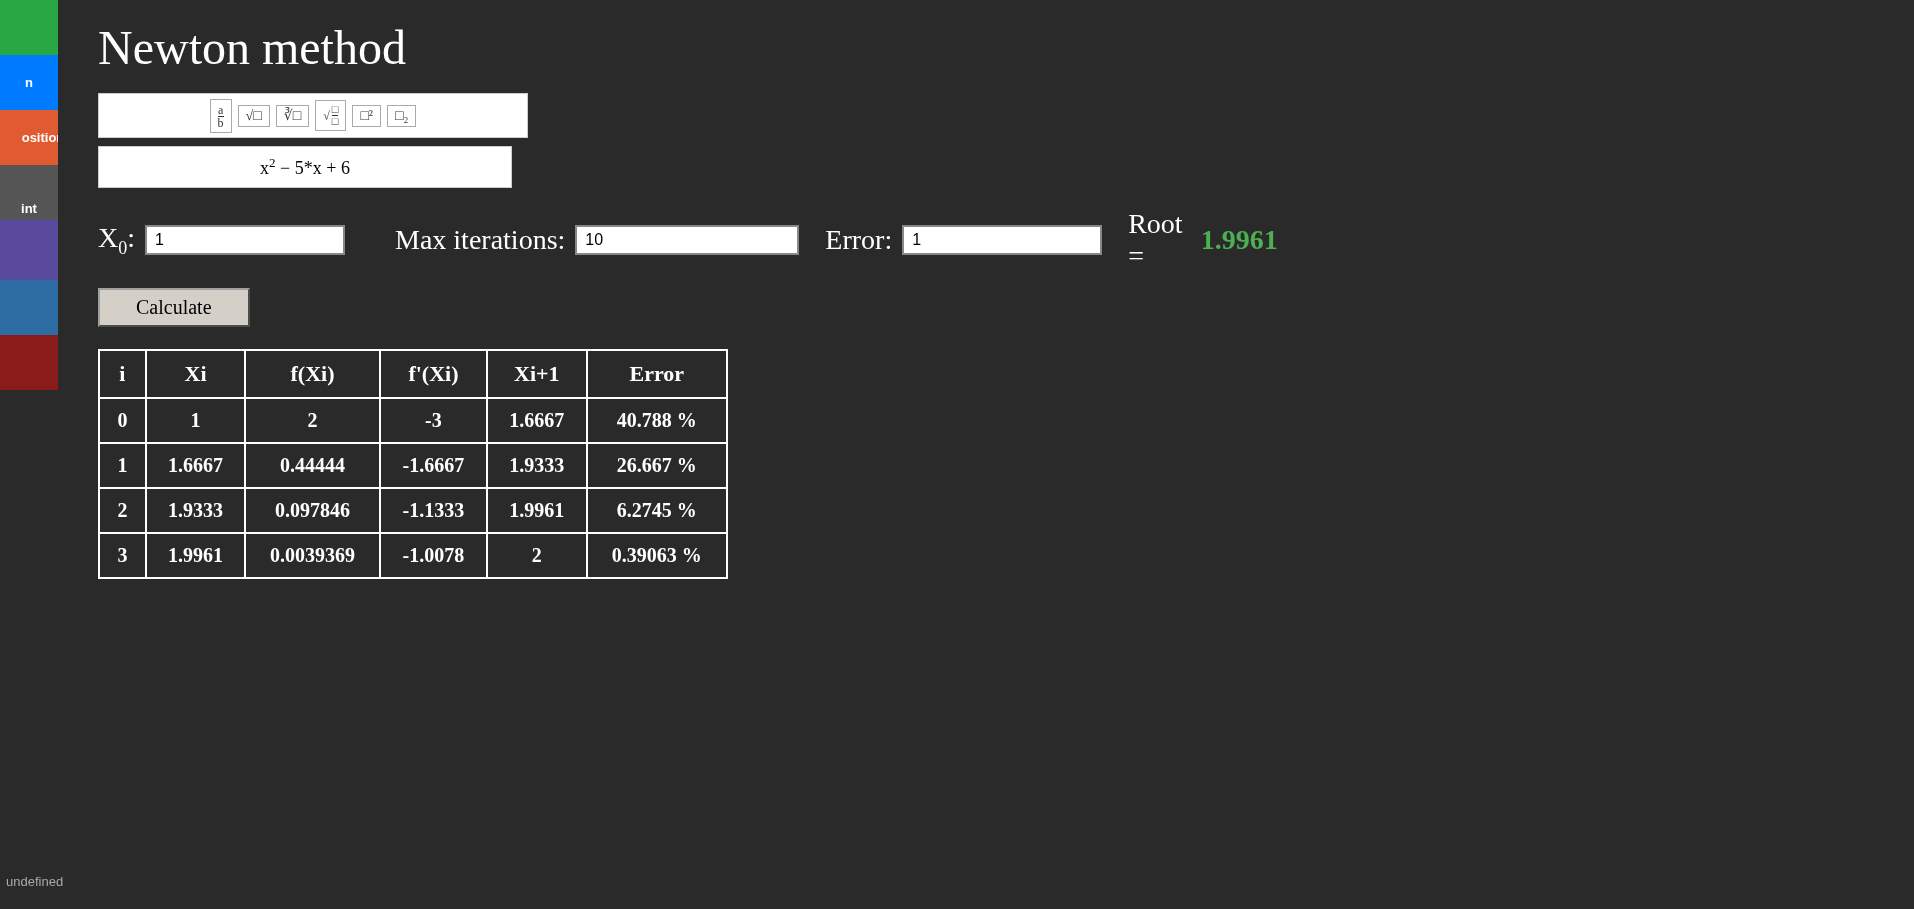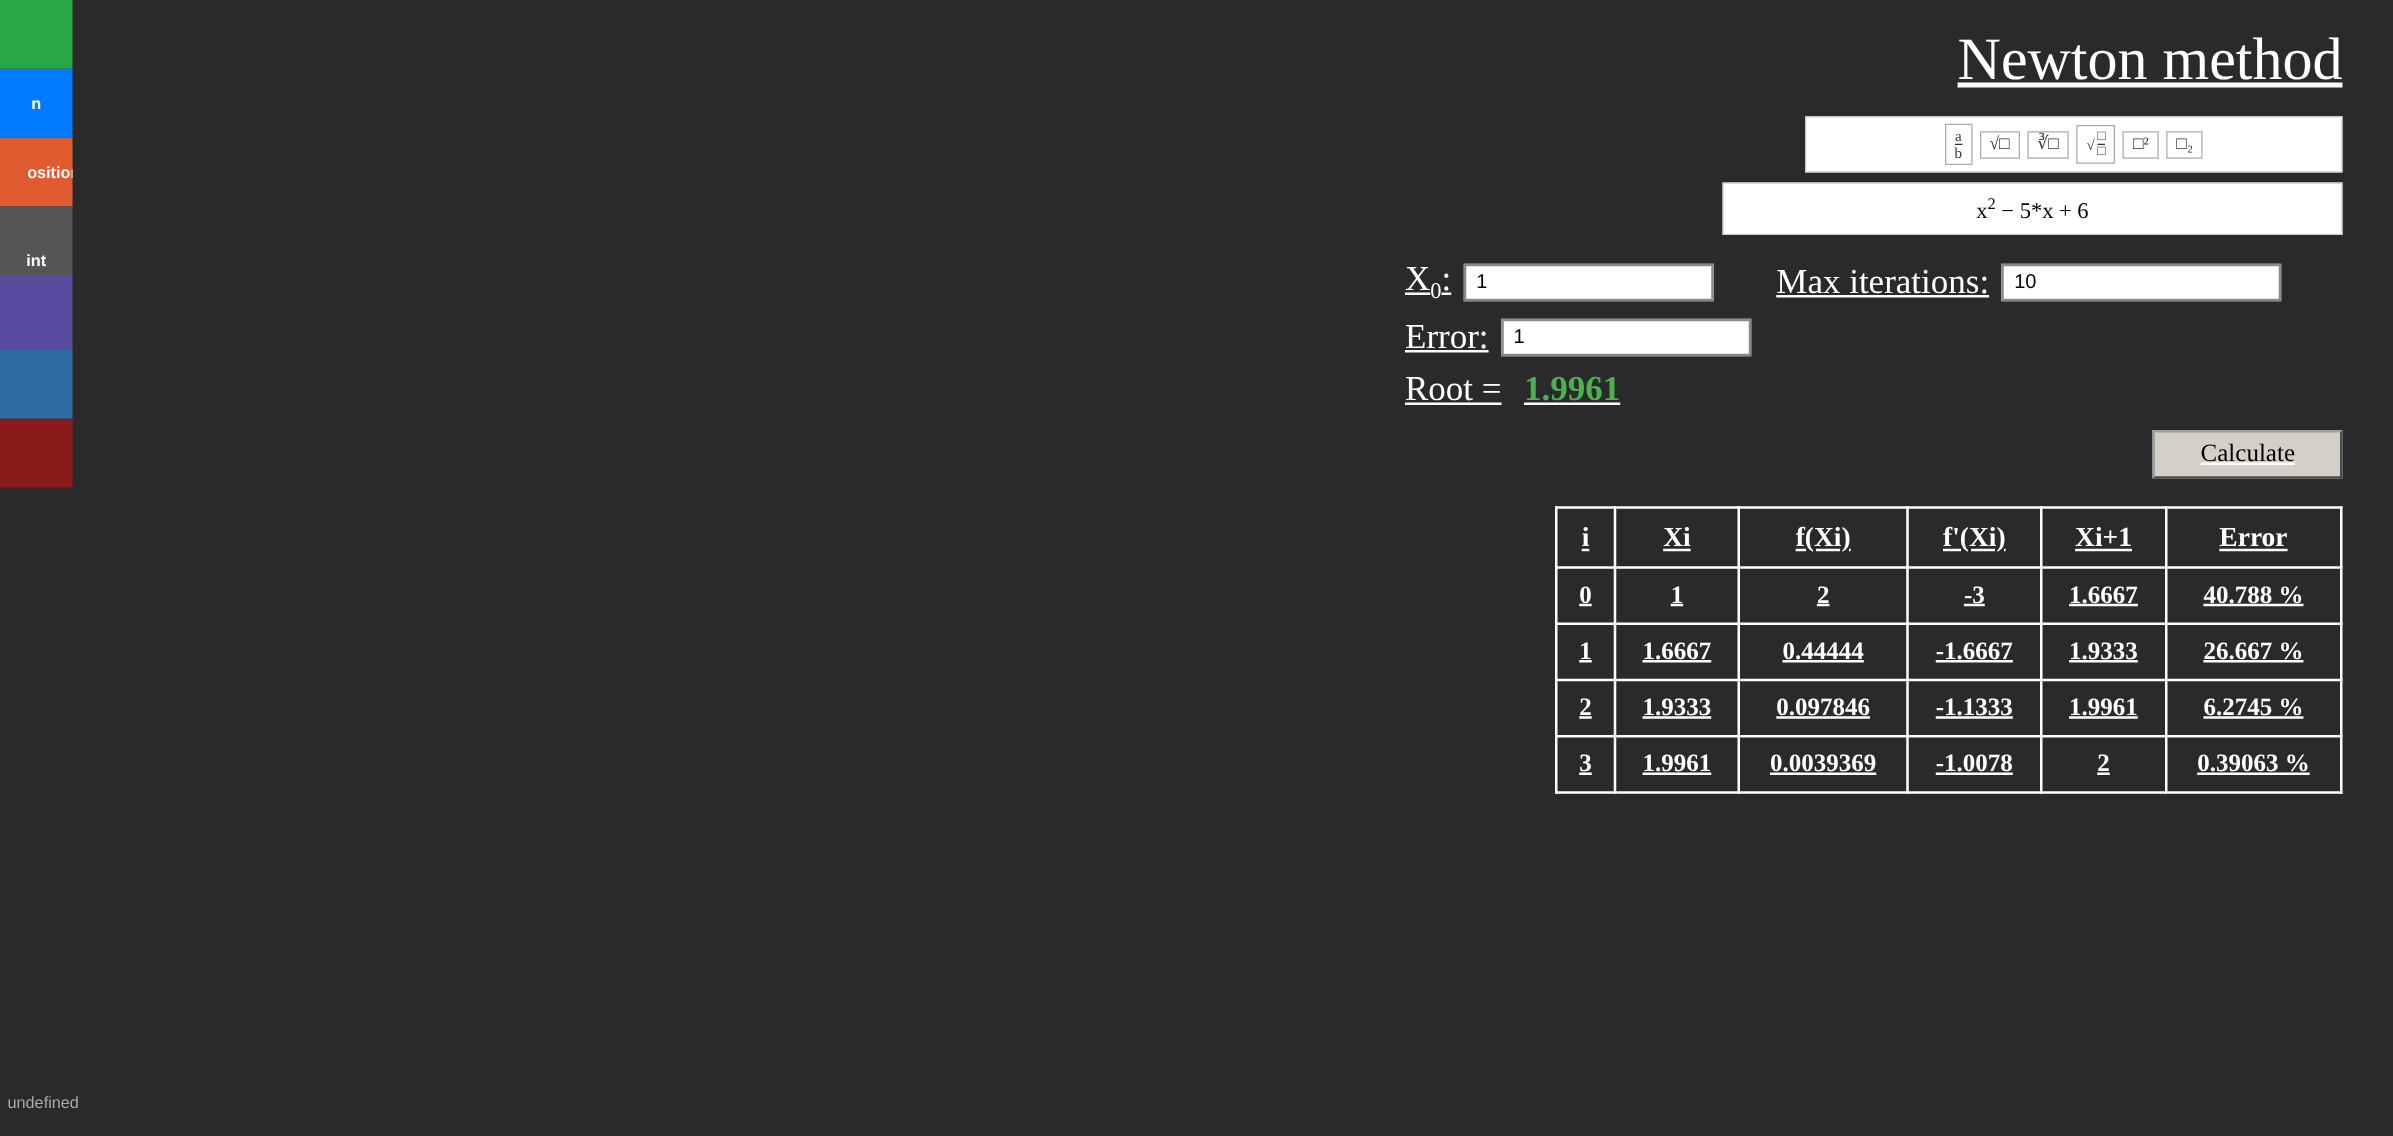--- a/index.html
+++ b/index.html
@@ -56,22 +56,21 @@
       font-size: 13px;
       font-family: Arial, sans-serif;
     }
 
     
     .main {
       margin-left: 58px;
       padding: 20px 40px;
       display: flex;
       flex-direction: column;
-      align-items: flex-end;
-      text-decoration: underline;
+      align-items: flex-start;
     }
 
     .page-title {
       font-size: 48px;
       font-weight: normal;
       color: #ffffff;
       margin-bottom: 18px;
       font-family: 'Times New Roman', Times, serif;
     }
 
@@ -96,41 +95,40 @@
       cursor: pointer;
       color: #333;
       font-family: 'Times New Roman', Times, serif;
       line-height: 1;
     }
 
     
     .function-input-container {
       background-color: #ffffff;
       border: 1px solid #cccccc;
-      width: 496px;
+      width: 414px;
       height: 42px;
       display: flex;
       align-items: center;
       justify-content: center;
       margin-bottom: 20px;
     }
     .function-display {
       color: #000000;
       font-size: 18px;
       font-family: 'Times New Roman', Times, serif;
     }
     .function-display sup {
       font-size: 13px;
     }
 
     
     .form-section {
       display: flex;
-      flex-direction: column;
-      gap: 10px;
+      gap: 26px;
       width: 750px;
       margin-bottom: 16px;
     }
     .form-row {
       display: flex;
       align-items: center;
       gap: 10px;
     }
     .form-label {
       font-size: 28px;

